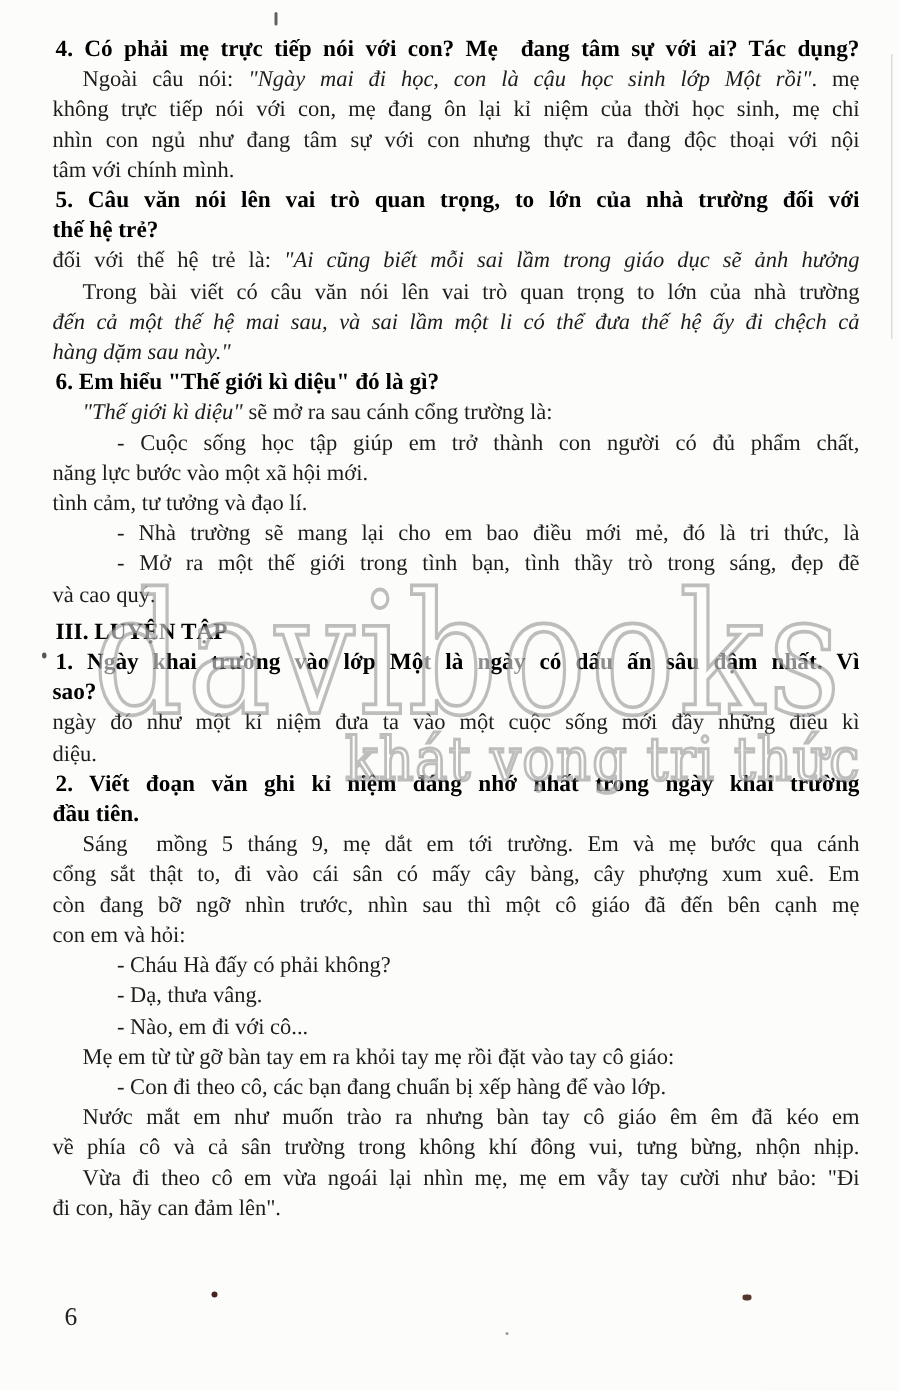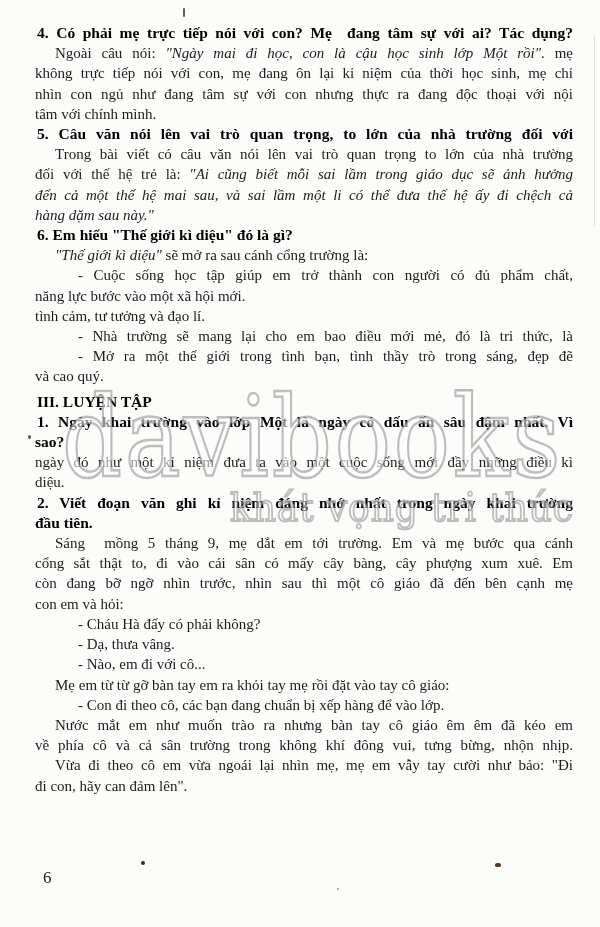--- a/index.html
+++ b/index.html
@@ -66,22 +66,23 @@
 
 <div class="page">
 
   <div class="text-block">
       <div class="line ind-h bold just"><span>4. Có phải mẹ trực tiếp nói với con? Mẹ  đang tâm sự với ai? Tác dụng?</span></div>
       <div class="line ind-p just"><span>Ngoài câu nói: </span><span class="it">"Ngày mai đi học, con là cậu học sinh lớp Một rồi"</span><span>. mẹ</span></div>
       <div class="line ind-c just"><span>không trực tiếp nói với con, mẹ đang ôn lại kỉ niệm của thời học sinh, mẹ chỉ</span></div>
       <div class="line ind-c just"><span>nhìn con ngủ như đang tâm sự với con nhưng thực ra đang độc thoại với nội</span></div>
       <div class="line ind-c"><span>tâm với chính mình.</span></div>
       <div class="line ind-h bold just"><span>5. Câu văn nói lên vai trò quan trọng, to lớn của nhà trường đối với</span></div>
+      <div class="line ind-c bold"><span>thế hệ trẻ?</span></div>
+      <div class="line ind-c just"><span>đối với thế hệ trẻ là: </span><span class="it">"Ai cũng biết mỗi sai lầm trong giáo dục sẽ ảnh hưởng</span></div>
       <div class="line ind-p just"><span>Trong bài viết có câu văn nói lên vai trò quan trọng to lớn của nhà trường</span></div>
-      <div class="line ind-c just"><span>đối với thế hệ trẻ là: </span><span class="it">"Ai cũng biết mỗi sai lầm trong giáo dục sẽ ảnh hưởng</span></div>
       <div class="line ind-c just"><span class="it">đến cả một thế hệ mai sau, và sai lầm một li có thể đưa thế hệ ấy đi chệch cả</span></div>
       <div class="line ind-c"><span class="it">hàng dặm sau này."</span></div>
       <div class="line ind-h bold"><span>6. Em hiểu "Thế giới kì diệu" đó là gì?</span></div>
       <div class="line ind-p"><span class="it">"Thế giới kì diệu"</span><span> sẽ mở ra sau cánh cổng trường là:</span></div>
       <div class="line ind-d just"><span>- Cuộc sống học tập giúp em trở thành con người có đủ phẩm chất,</span></div>
       <div class="line ind-c"><span>năng lực bước vào một xã hội mới.</span></div>
       <div class="line ind-c"><span>tình cảm, tư tưởng và đạo lí.</span></div>
       <div class="line ind-d just"><span>- Nhà trường sẽ mang lại cho em bao điều mới mẻ, đó là tri thức, là</span></div>
       <div class="line ind-d just"><span>- Mở ra một thế giới trong tình bạn, tình thầy trò trong sáng, đẹp đẽ</span></div>
       <div class="line ind-c"><span>và cao quý.</span></div>

